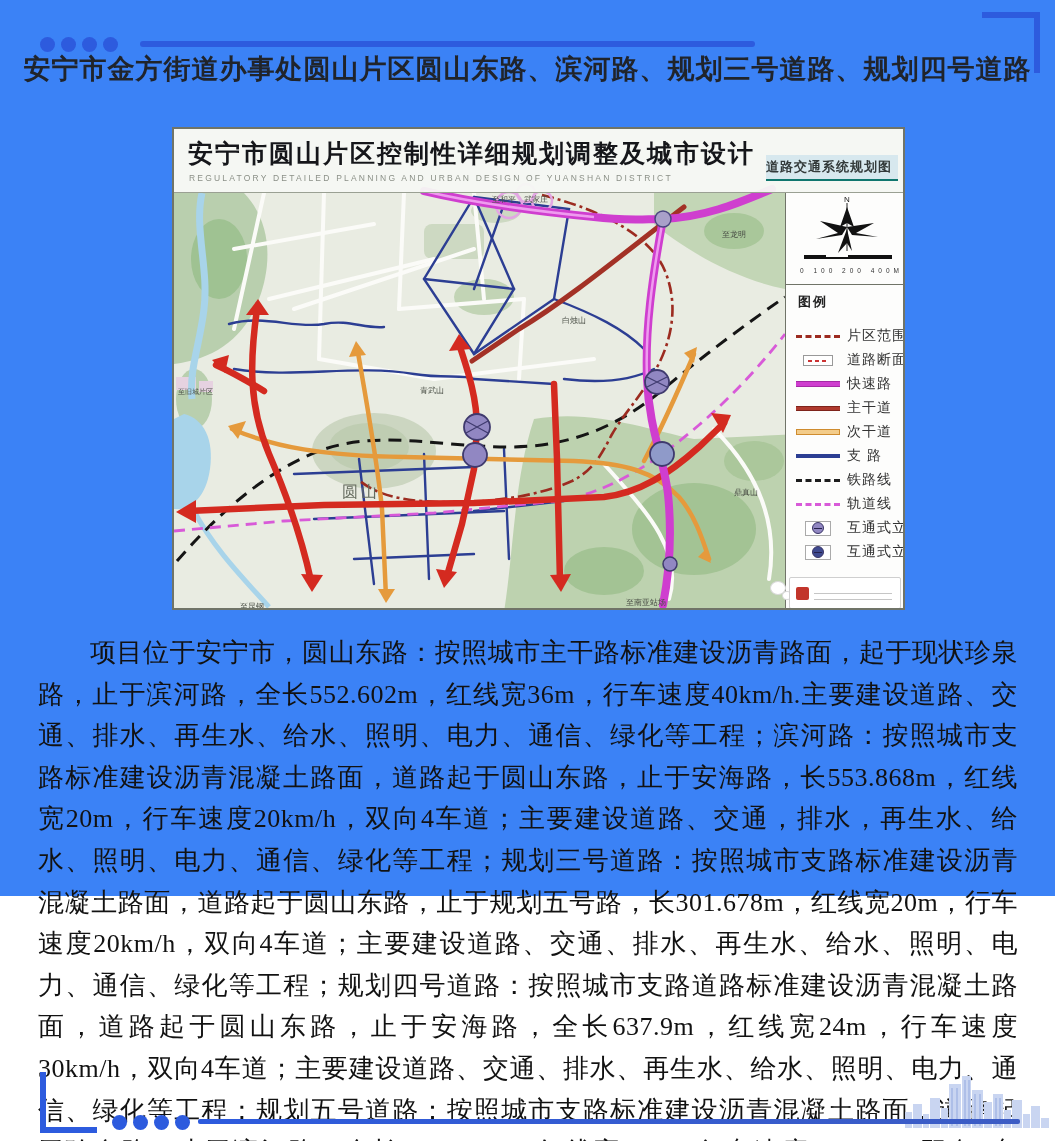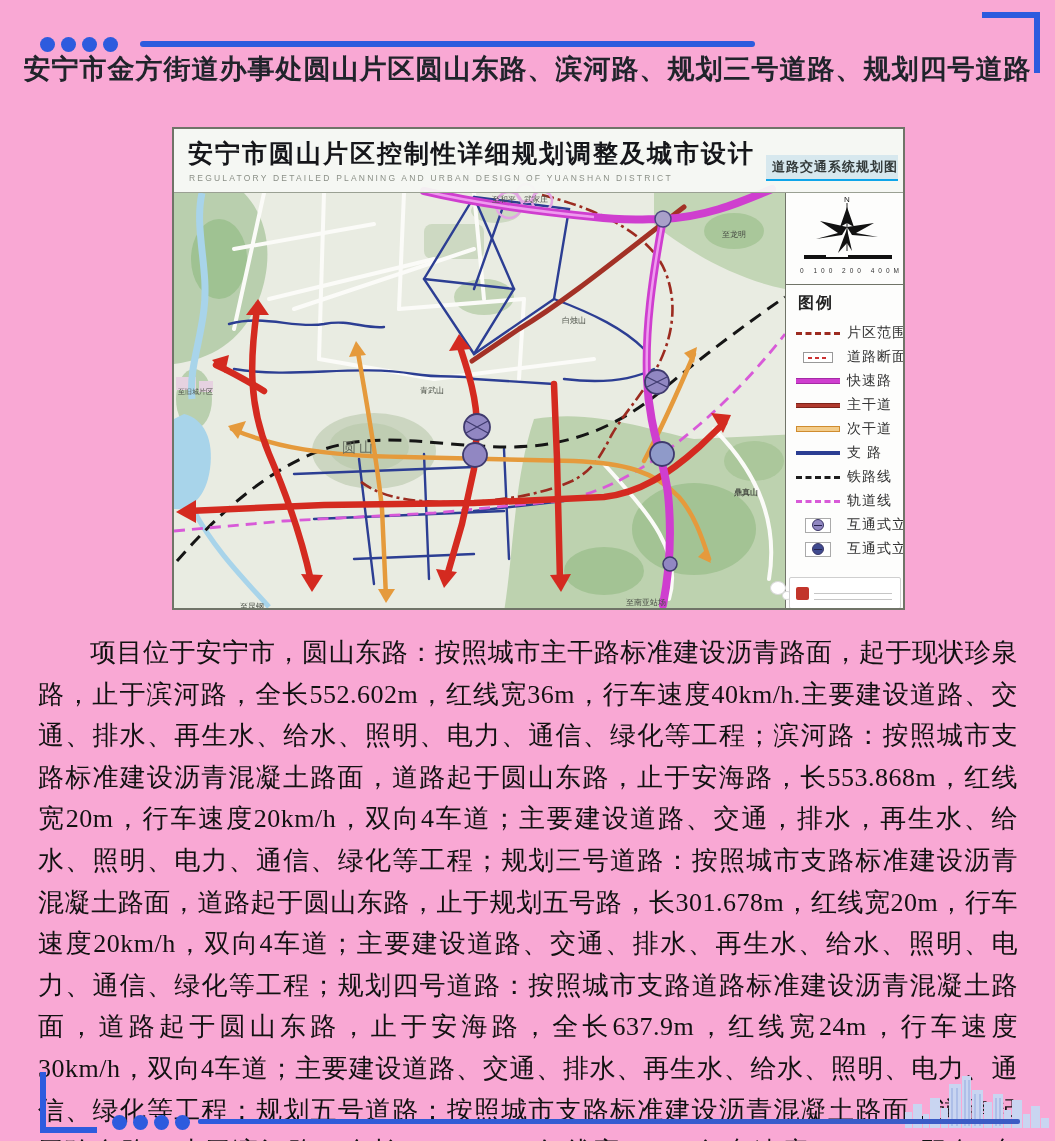--- a/index.html
+++ b/index.html
@@ -1,50 +1,50 @@
 <!DOCTYPE html>
 <html><head>
 <meta charset="utf-8">
 <style>
   * { margin:0; padding:0; box-sizing:border-box; }
   html,body { width:1055px; height:1141px; background:#ffffff; overflow:hidden;
     font-family:"Liberation Sans", sans-serif; }
   .abs { position:absolute; }
-  #page { position:relative; width:1055px; height:1141px; background:#f9a8d4; }
+  #page { position:relative; width:1055px; height:896px; background:#3b82f6; }
 
   
   .dot { width:15px; height:15px; border-radius:50%; display:inline-block; margin-right:6px; }
   .hline { height:6px; border-radius:3px; }
 
   
   .article-title { width:100%; text-align:center; font-weight:700; font-size:27px;
     line-height:42px; color:#20242b; letter-spacing:1px; }
 
   
   .map-figure { left:172px; top:127px; width:733px; height:483px; border:2px solid #707468;
     background:#e7eae1; overflow:hidden; }
   .map-figure svg { position:absolute; left:0; top:0; }
   .map-titleband { left:0; top:0; width:733px; height:64px; background:rgba(246,248,243,0.95);
     border-bottom:1px solid #9aa093; }
   .map-title { left:14px; top:8px; font-weight:700; font-size:25px; color:#15161a; letter-spacing:2px; }
   .map-subtitle { left:15px; top:44px; font-size:8.5px; color:#8b9087; letter-spacing:2.2px; }
   .map-cornerlabel { left:592px; top:26px; width:132px; height:26px; background:#d7e8ee;
-    border-bottom:2px solid #0ea5e9; color:#333a3a; font-weight:700; font-size:13px;
-    line-height:24px; text-align:right; letter-spacing:1px; }
+    border-bottom:2px solid #0f766e; color:#333a3a; font-weight:700; font-size:13px;
+    line-height:24px; text-align:left; letter-spacing:1px; }
   .map-label { position:absolute; color:#4a4f46; font-size:8px; white-space:nowrap; }
-  .map-label.big { font-size:14px; color:#666c60; letter-spacing:3px; }
+  .map-label.big { font-size:16px; color:#666c60; letter-spacing:3px;margin-top:43px; }
 
   
   .legend-panel { left:611px; top:64px; width:122px; height:419px; background:#fdfdfc;
     border-left:1.5px solid #707468; }
   .compass-box { position:relative; width:100%; height:92px; border-bottom:1.5px solid #707468; }
   .compass-n { position:absolute; left:58px; top:2px; font-size:8px; color:#222; }
   .scale-text { position:absolute; left:14px; top:74px; font-size:6.5px; color:#333; letter-spacing:4px; }
   .legend-list { padding:6px 8px 0 10px; }
-  .legend-header { font-weight:700; font-size:16px; color:#222; letter-spacing:2px; margin:2px 0 7px 2px; }
+  .legend-header { font-weight:700; font-size:13px; color:#222; letter-spacing:2px; margin:2px 0 13px 2px; }
   .legend-item { display:flex; align-items:center; height:24px; }
   .legend-swatch { width:44px; margin-right:7px; flex:0 0 44px; display:flex; align-items:center; justify-content:center; }
   .legend-label { font-size:14px; color:#333; letter-spacing:1px; white-space:nowrap; }
   .sw-line { width:44px; }
   .sw-boundary { border-top:3px dashed #9c2b20; }
   .sw-section { width:30px; height:11px; border:1px solid #999; background:#fff; position:relative; }
   .sw-section::after{ content:""; position:absolute; left:4px; top:4px; width:20px; height:2px;
     background:repeating-linear-gradient(90deg,#c33 0 4px,transparent 4px 7px); }
   .sw-expressway { height:6px; background:#cf3ecf; border-top:1px solid #a52aa5; border-bottom:1px solid #a52aa5; }
   .sw-arterial { height:5px; background:#b03a2e; border-top:1px solid #7e241b; border-bottom:1px solid #7e241b; }
@@ -220,21 +220,21 @@
     </svg>
 
     <div class="map-label" style="left:318px; top:65px;">至和平、武家庄</div>
     <div class="map-label" style="left:548px; top:100px;">至龙明</div>
     <div class="map-label" style="left:4px; top:258px; font-size:7px;">至旧城片区</div>
     <div class="map-label" style="left:66px; top:472px;">至昆钢</div>
     <div class="map-label" style="left:452px; top:468px;">至南亚站场</div>
     <div class="map-label big" style="left:168px; top:310px;">圆山</div>
     <div class="map-label" style="left:246px; top:256px;">青武山</div>
     <div class="map-label" style="left:388px; top:186px;">白烛山</div>
-    <div class="map-label" style="left:560px; top:358px;font-weight:bold;">鼎真山</div>
+    <div class="map-label" style="left:560px; top:358px;">鼎真山</div>
 
     <div class="abs map-titleband">
       <div class="abs map-subtitle">REGULATORY DETAILED PLANNING AND URBAN DESIGN OF YUANSHAN DISTRICT</div>
       <div class="abs map-title">安宁市圆山片区控制性详细规划调整及城市设计</div>
       <div class="abs map-cornerlabel">道路交通系统规划图</div>
     </div>
 
     <div class="abs legend-panel">
       <div class="compass-box">
         <span class="compass-n">N</span>

